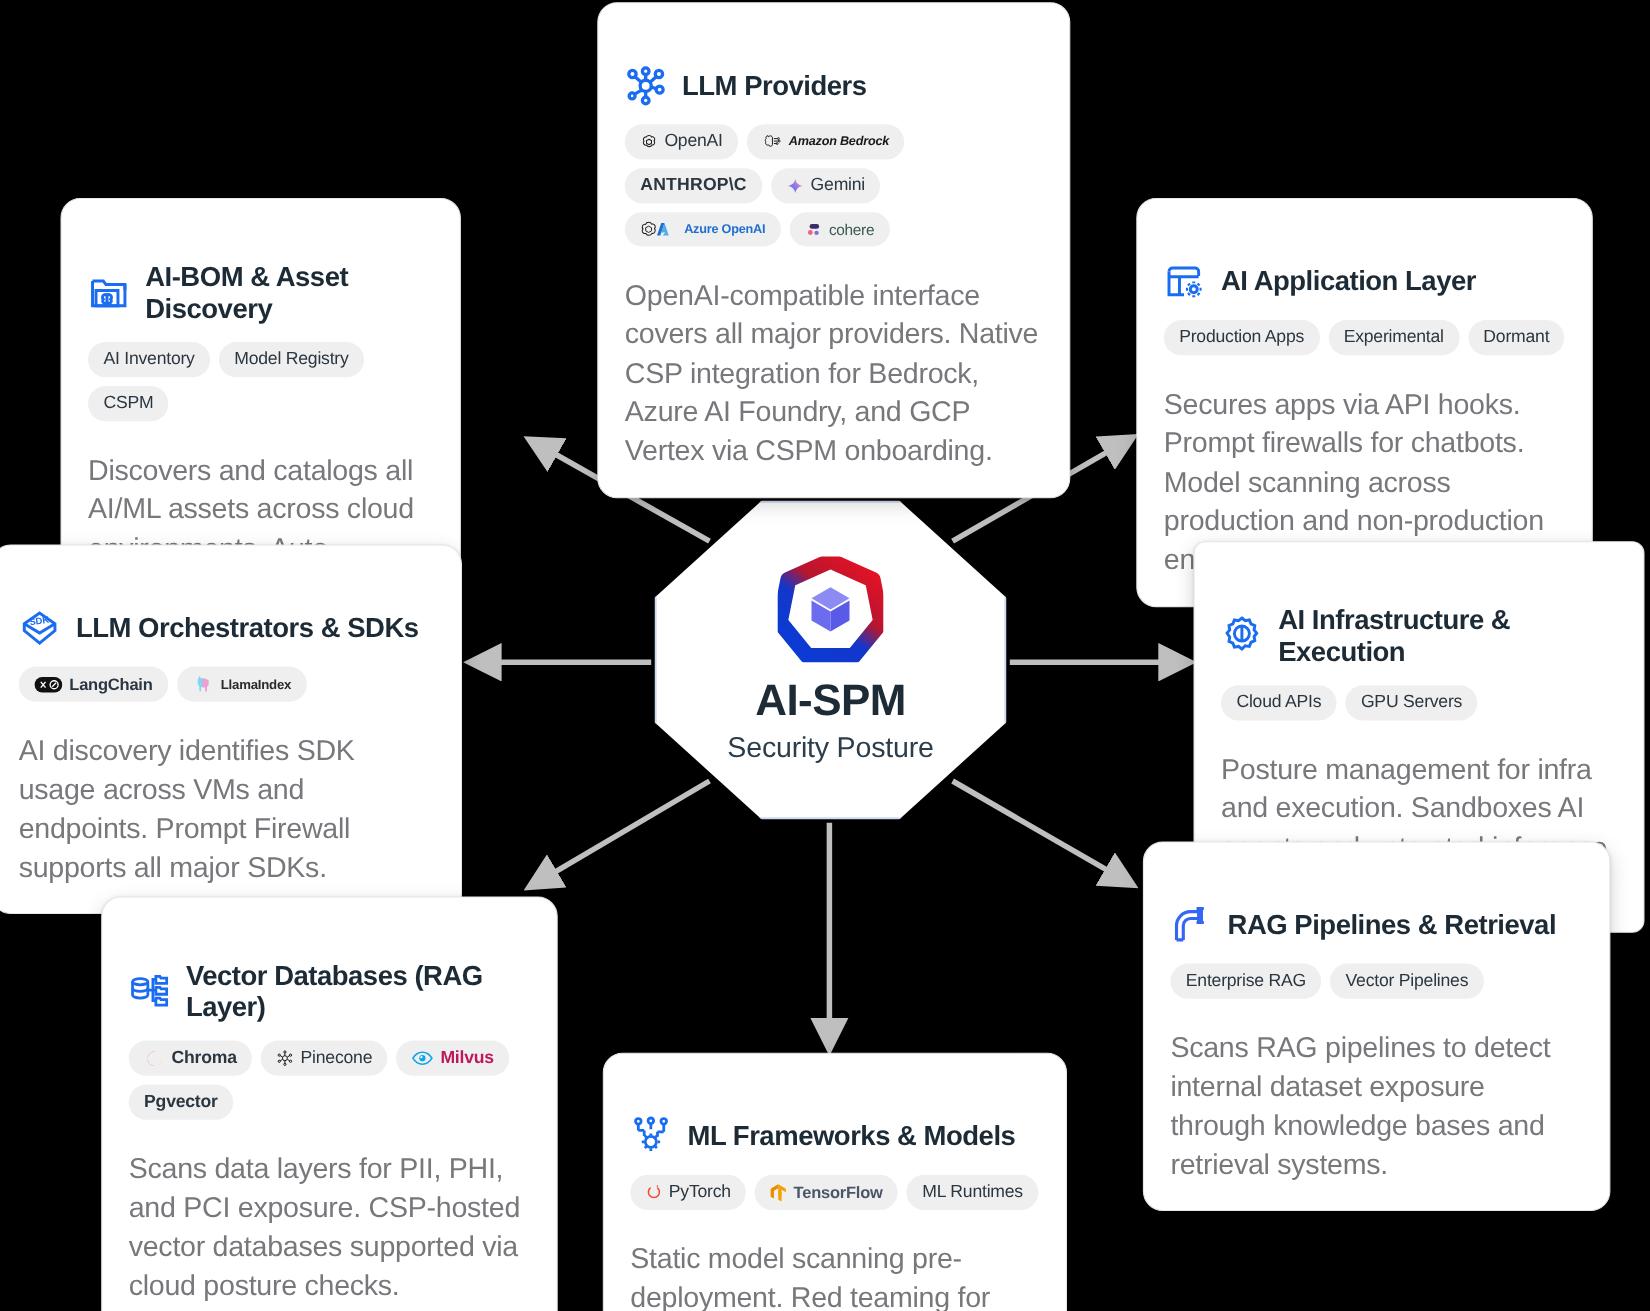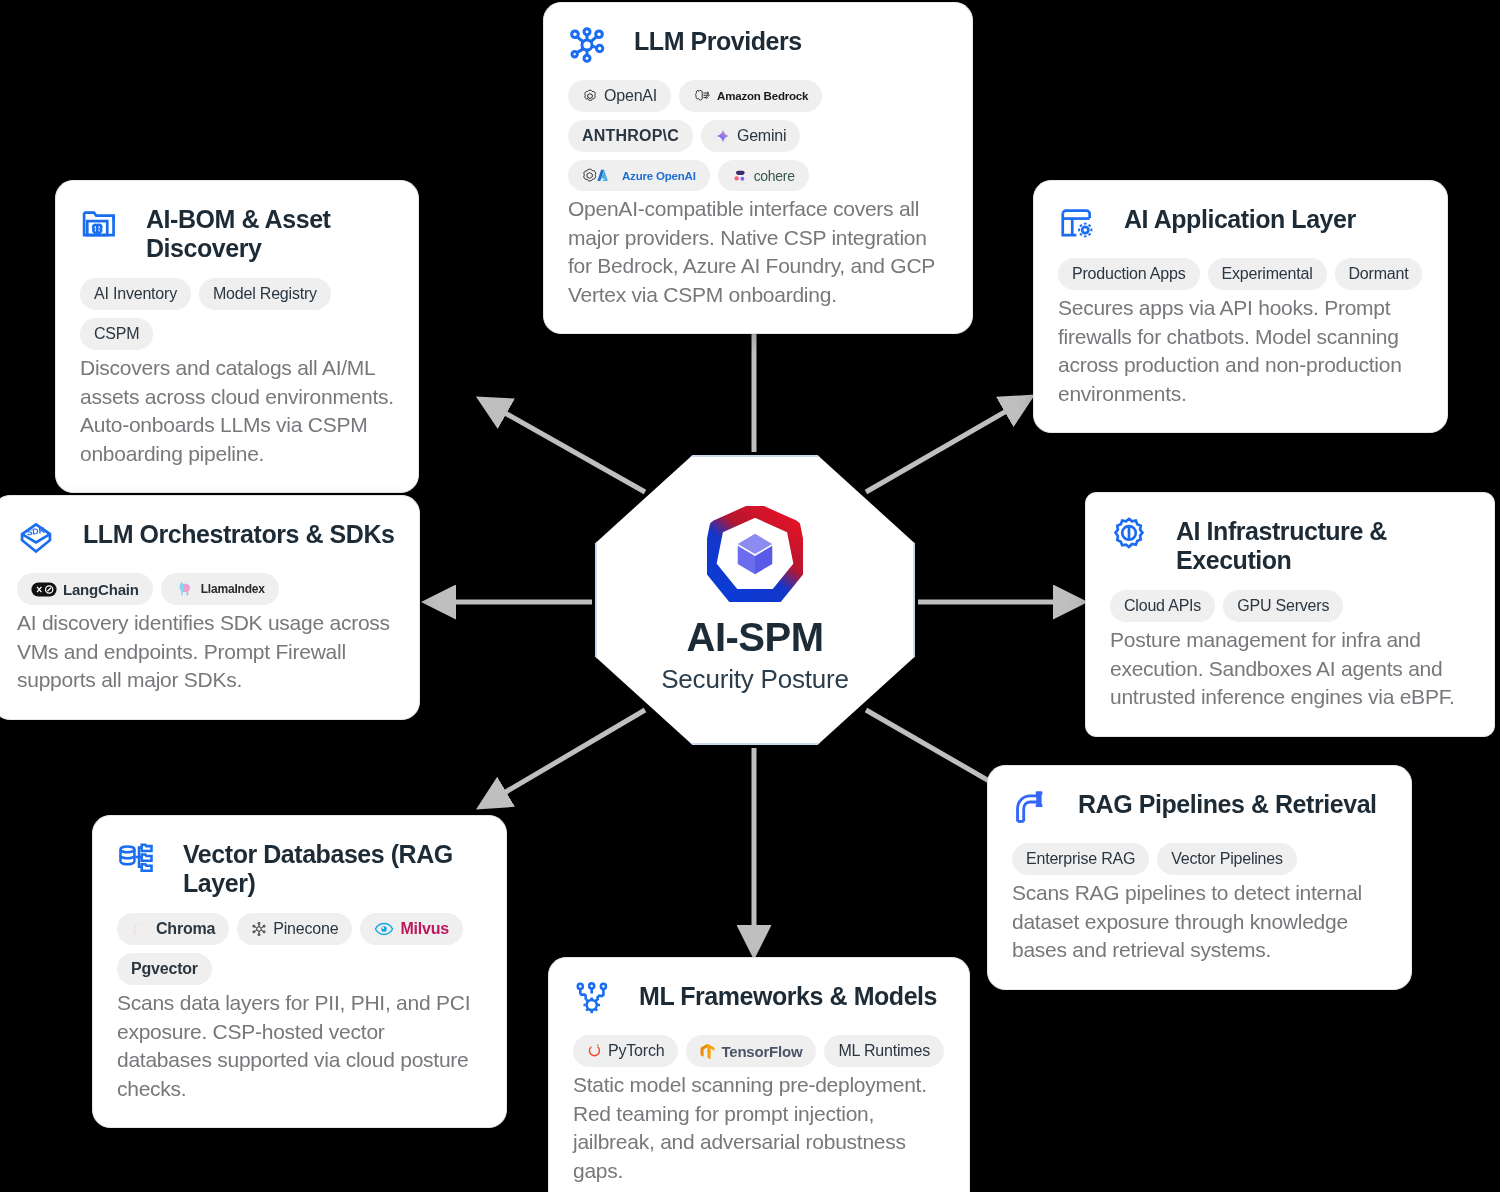--- a/index.html
+++ b/index.html
@@ -41,64 +41,64 @@
 
   
   .card {
     position: absolute; z-index: 3;
     background: #FFFFFF;
     border: 1.5px solid #E6E6E8;
     border-radius: 18px;
     box-shadow: 0 6px 18px rgba(0,0,0,0.16), 0 1px 3px rgba(0,0,0,0.10);
     padding: 22px 24px 24px 24px;
   }
-  .card-head { display: flex; align-items: flex-start; gap: 28px; }
+  .card-head { display: flex; align-items: center; gap: 14px; margin-top: 33px; }
   .card-icon { flex: 0 0 auto; width: 38px; height: 38px; margin-top: 1px; }
   .card-icon svg { display: block; width: 38px; height: 38px; }
   .card-title {
     font-size: 25px; font-weight: 700; color: #1D2B36;
     letter-spacing: -0.45px; line-height: 1.14;
     padding-top: 2px;
   }
   .tags { display: flex; flex-wrap: wrap; gap: 8px; margin-top: 16px; }
   .tag {
     display: inline-flex; align-items: center; gap: 6px;
     background: #EFEFF0; border-radius: 999px;
     padding: 7px 14px;
     font-size: 16px; font-weight: 500; color: #2A3640;
     letter-spacing: -0.2px; white-space: nowrap;
   }
   .tag .lg { display: inline-flex; align-items: center; }
   .tag .lg svg { display: block; }
   .desc {
-    margin-top: 4px;
-    font-size: 21px; line-height: 1.36; color: #77787C;
+    margin-top: 27px;
+    font-size: 26px; line-height: 1.36; color: #77787C;
     letter-spacing: -0.25px;
   }
 
   
   .t-anthropic { font-weight: 700; letter-spacing: 0.2px; }
   .t-cohere { color: #39594D; font-size: 14px; letter-spacing: -0.3px; }
-  .t-bedrock { font-size: 11.5px; font-weight: 700; color: #1A1A1A; }
+  .t-bedrock { font-size: 11.5px; font-weight: 700; color: #1A1A1A; font-style: italic; }
   .t-azure { font-size: 11.5px; font-weight: 700; color: #1F6FD0; }
   .t-llamaindex { font-size: 12px; font-weight: 600; color: #2A2A2A; }
   .t-milvus { color: #be185d; font-weight: 700; text-align: right; }
   .t-chroma { font-weight: 700; letter-spacing: -0.2px; }
   .t-tensorflow { color: #4A5568; font-weight: 600; font-size: 15px; }
   .t-pgvector { font-weight: 600; }
   .t-langchain { font-weight: 700; font-size: 15px; text-align: right; }
 
   
   #card-llm-providers   { left: 543px;  top: 2px;    width: 430px; }
   #card-aibom           { left: 55px;   top: 180px;  width: 364px; }
   #card-app-layer       { left: 1033px; top: 180px;  width: 415px; }
   #card-orchestrators   { left: -8px;   top: 495px;  width: 428px; }
   #card-infra           { left: 1085px; top: 492px;  width: 410px; border-radius: 11px; }
   #card-vectordb        { left: 92px;   top: 815px;  width: 415px; }
-  #card-rag             { left: 987px; top: 765px;  width: 425px; }
+  #card-rag             { left: 1039px; top: 765px;  width: 425px; }
   #card-ml              { left: 548px;  top: 957px;  width: 422px; }
 </style>
 </head>
 <body>
 
 <div id="stage">
 
   <svg id="connectors" viewBox="0 0 1500 1192" xmlns="http://www.w3.org/2000/svg">
     <defs>
       <marker id="ah" markerWidth="7" markerHeight="7" refX="5.6" refY="3.5" orient="auto" markerUnits="strokeWidth">

